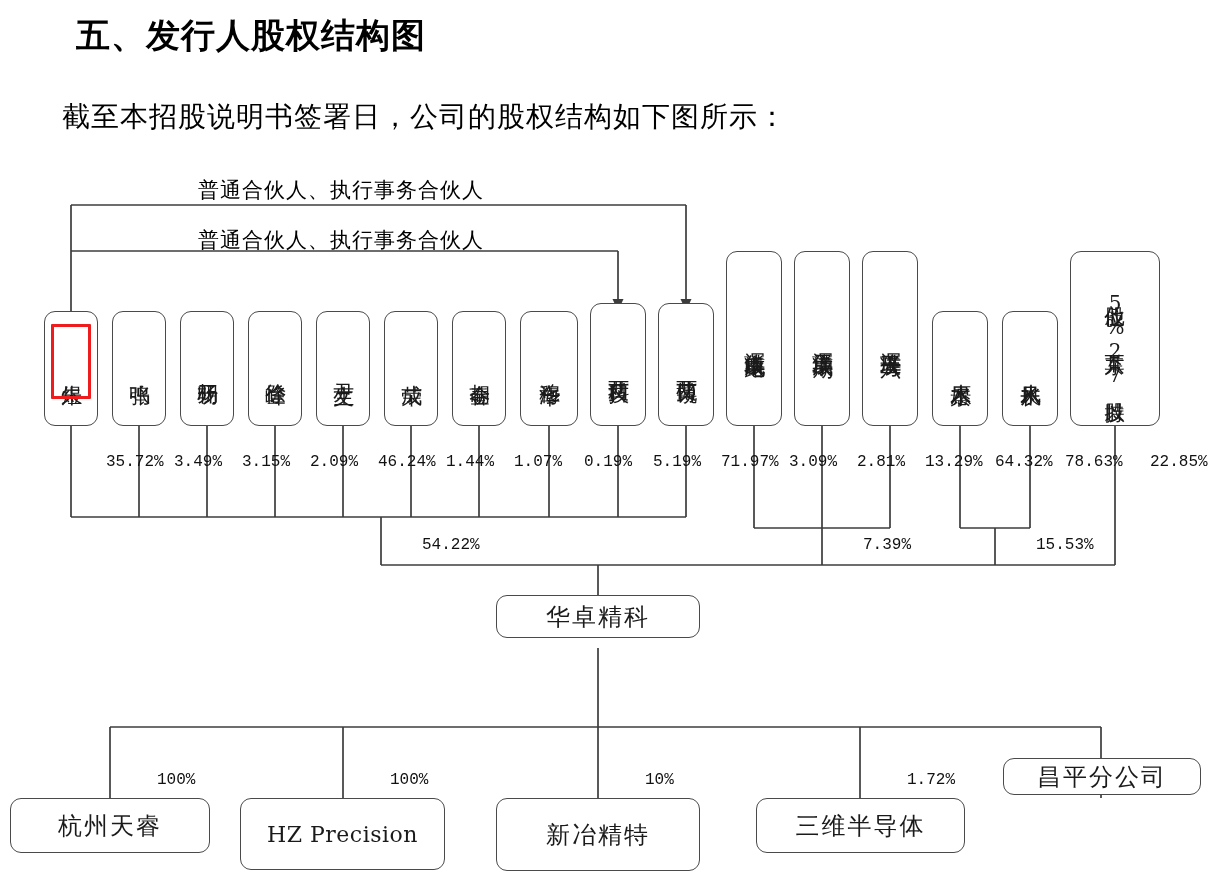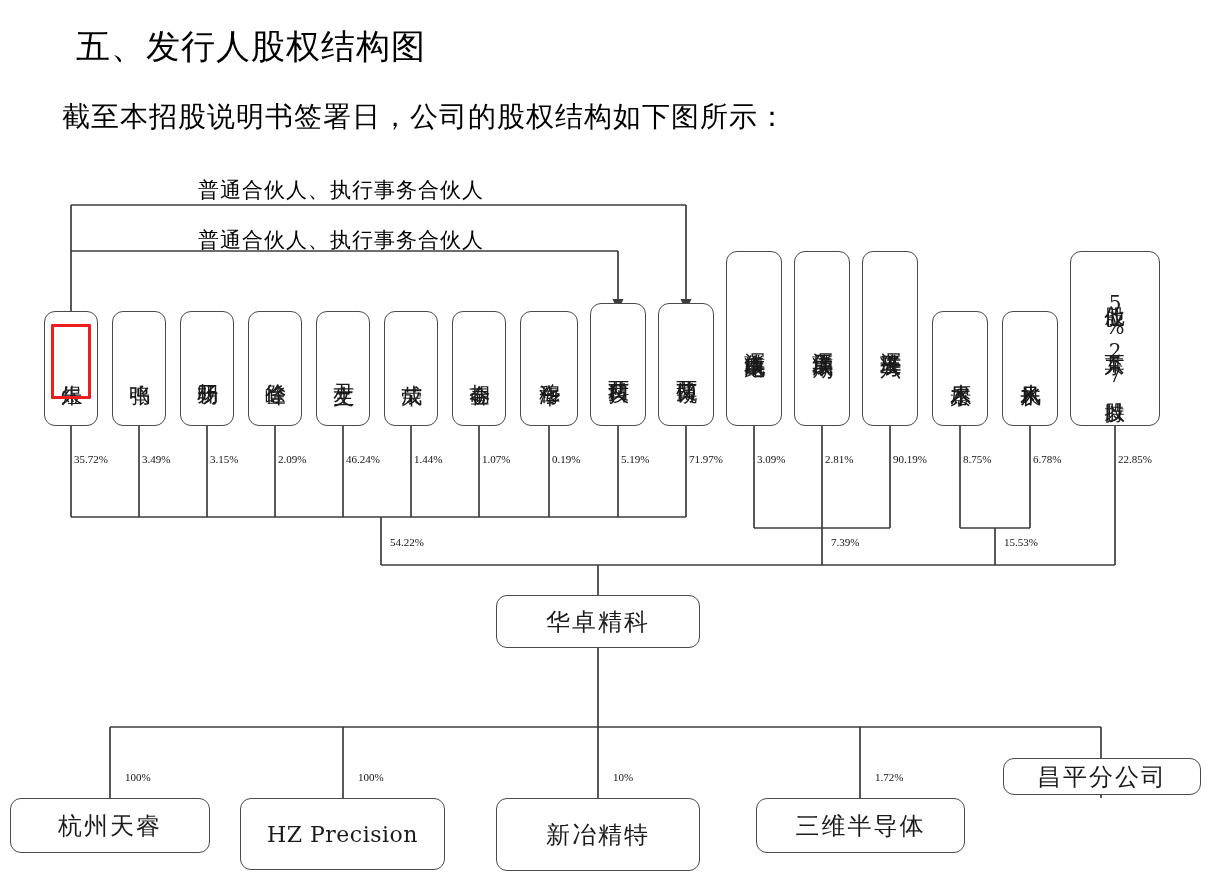--- a/index.html
+++ b/index.html
@@ -13,23 +13,23 @@
     position:relative;
     width:1222px;
     height:879px;
     background:#ffffff;
     overflow:hidden;
   }
 
   
   #title{
     position:absolute;
-    left:76px; top:24px;
+    left:76px; top:13px;
     font-family:"DejaVu Sans","Liberation Sans",sans-serif;
-    font-weight:normal;
+    font-weight:bold;
     font-size:34px;
     letter-spacing:1px;
     white-space:nowrap;
     color:#000;
   }
   #subtitle{
     position:absolute;
     left:62px; top:98px;
     font-size:28px;
     letter-spacing:1px;
@@ -91,25 +91,26 @@
     white-space:nowrap;
   }
   .hbox.latin{
     font-size:22px;
     letter-spacing:0.5px;
   }
 
   
   .lbl{
     position:absolute;
-    font-family:Liberation Serif, serif;
-    font-size:11px;
+    font-family:Liberation Mono, monospace;
+    font-size:16px;
     color:#111;
     white-space:nowrap;
     line-height:1;
+    margin-left:32px;
   }
   .anno{
     position:absolute;
     font-family:"DejaVu Serif","Liberation Serif",serif;
     font-size:21px;
     letter-spacing:1px;
     color:#000;
     white-space:nowrap;
     line-height:1;
   }
@@ -223,43 +224,43 @@
         <span>浑璞集成电路</span>
       </div>
       <div class="lbl" style="left: 757px; top: 454px;">3.09%</div>
       <div class="node sh" style="left: 794px; top: 251px; width: 56px; height: 175px;">
         <span>浑璞集成二期</span>
       </div>
       <div class="lbl" style="left: 825px; top: 454px;">2.81%</div>
       <div class="node sh" style="left: 862px; top: 251px; width: 56px; height: 175px;">
         <span>浑璞璞玉六号</span>
       </div>
-      <div class="lbl" style="left: 893px; top: 454px;">90.19%</div>
+      <div class="lbl" style="left: 893px; top: 454px;">13.29%</div>
       <div class="node sh" style="left: 932px; top: 311px; width: 56px; height: 115px;">
         <span>水木愿景</span>
       </div>
-      <div class="lbl" style="left: 963px; top: 454px;">8.75%</div>
+      <div class="lbl" style="left: 963px; top: 454px;">64.32%</div>
       <div class="node sh" style="left: 1002px; top: 311px; width: 56px; height: 115px;">
         <span>水木长风</span>
       </div>
-      <div class="lbl" style="left: 1033px; top: 454px;">6.78%</div>
+      <div class="lbl" style="left: 1033px; top: 454px;">78.63%</div>
       <div class="node sh two-col" style="left: 1070px; top: 251px; width: 90px; height: 175px;">
         <div style="display: flex; flex-direction: row-reverse; height: 100%; align-items: center; justify-content: center;">
           <span style="writing-mode: vertical-rl; text-orientation: upright; font-size: 20px; line-height: 1;">其27持以股</span>
           <span style="writing-mode: vertical-rl; text-orientation: upright; font-size: 20px; line-height: 1;">他位股5%下东</span>
         </div>
       </div>
       <div class="lbl" style="left: 1118px; top: 454px;">22.85%</div>
     </div>
 
   <div class="lbl" style="left:390px; top:537px;">54.22%</div>
   <div class="lbl" style="left:831px; top:537px;">7.39%</div>
   <div class="lbl" style="left:1004px; top:537px;">15.53%</div>
 
-  <div class="node hbox" style="left:496px; top:595px; width:204px; height:53px;">
+  <div class="node hbox" style="left:496px; top:595px; width:204px; height:43px;">
     <span>华卓精科</span>
   </div>
 
   <div id="subsidiary-layer">
       <div class="node hbox" style="left: 10px; top: 798px; width: 200px; height: 55px;">
         <span>杭州天睿</span>
       </div>
       <div class="lbl" style="left: 125px; top: 772px;">100%</div>
       <div class="node hbox latin" style="left: 240px; top: 798px; width: 205px; height: 72px;">
         <span>HZ Precision</span>

